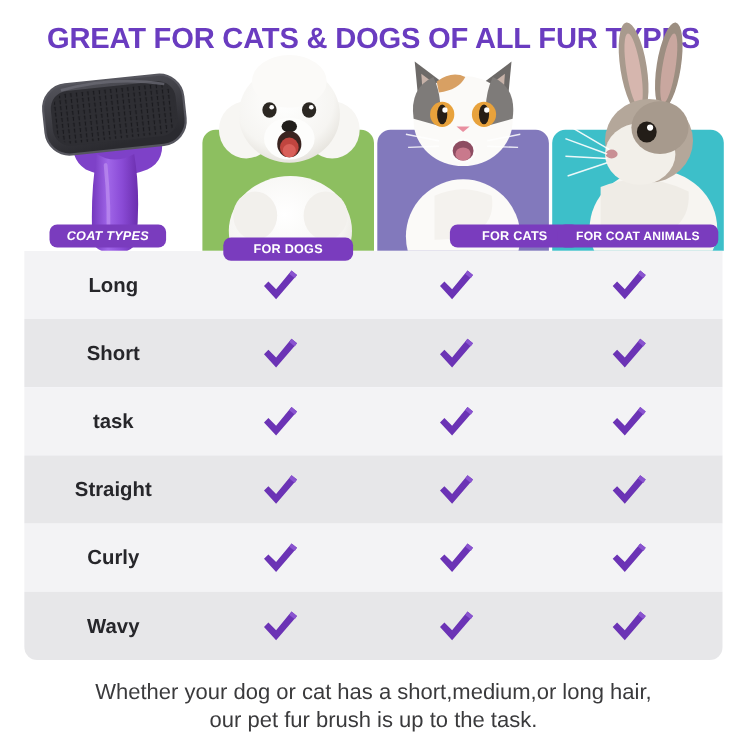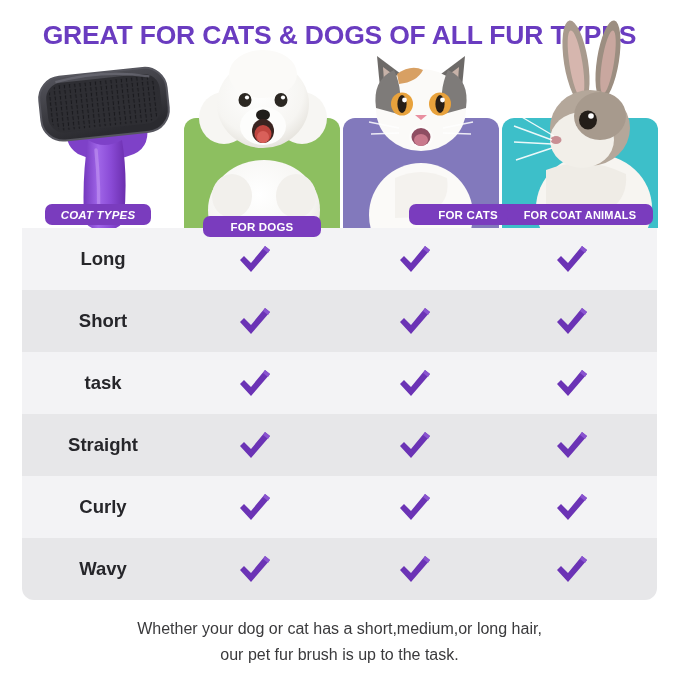--- a/index.html
+++ b/index.html
@@ -139,21 +139,21 @@
   .check-c1 { left: 376px; }
   .check-c2 { left: 533px; }
 
   
   .caption {
     position: absolute;
     left: 0;
     top: 616px;
     width: 679px;
     text-align: center;
-    font-size: 16px;
+    font-size: 20px;
     line-height: 26px;
     color: #3A3A3C;
   }
   .caption .line { display: block; }
 </style>
 </head>
 <body>
 
 <div id="infographic">
 

